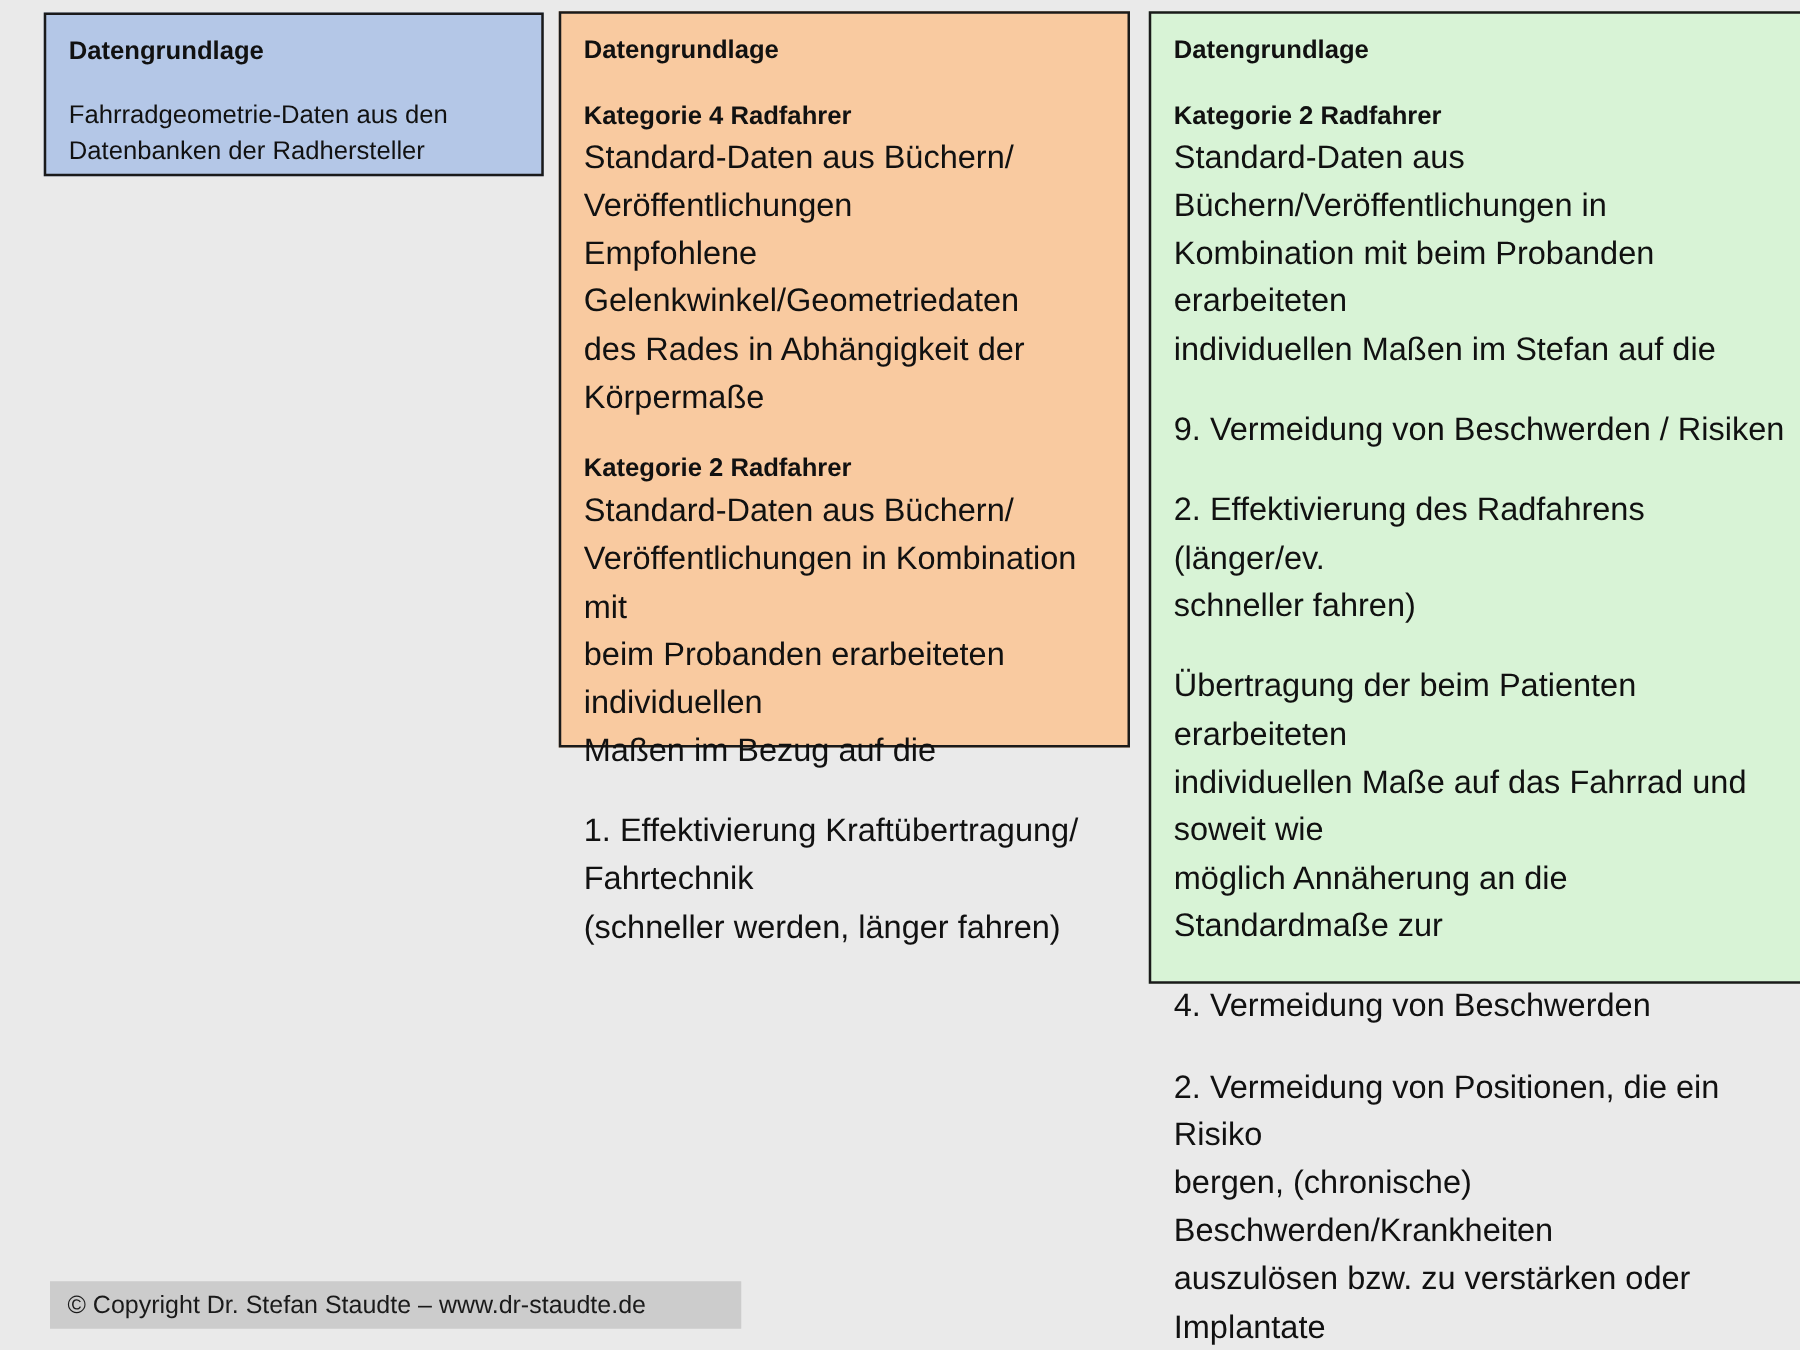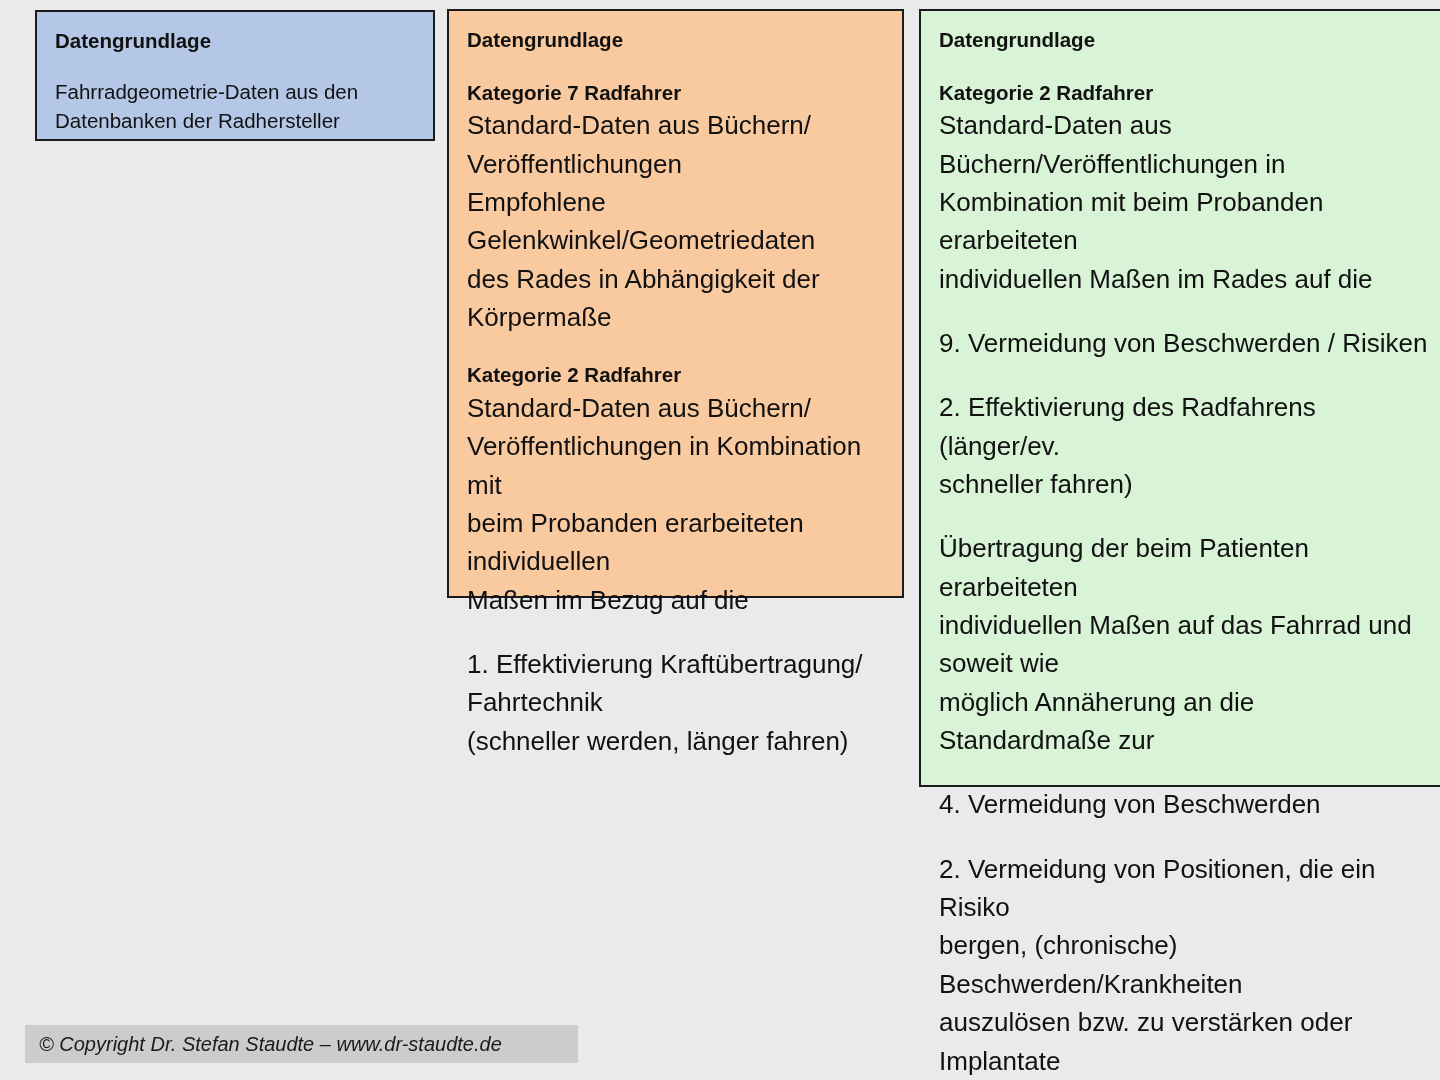--- a/index.html
+++ b/index.html
@@ -66,30 +66,29 @@
   }
   .gap-lg { height: 26px; }
   .gap-md { height: 22px; }
 
   .box-blue .heading,
   .box-blue .para { font-size: 20.5px; }
   .box-blue .para { line-height: 1.45; }
 
   .footer {
     position: absolute;
-    left: 1px;
+    left: 16px;
     top: 1025px;
     width: 553px;
     height: 38px;
     background: #cccccc;
     display: flex;
     align-items: center;
     padding-left: 14px;
     box-sizing: border-box;
-    font-style: italic;
   }
   .footer-text {
     font-size: 20px;
     color: #1a1a1a;
     line-height: 1;
     white-space: nowrap;
   }
 </style>
 </head>
 <body>
@@ -100,21 +99,21 @@
     <div class="heading">Datengrundlage</div>
     <div class="gap-md"></div>
     <div class="para">Fahrradgeometrie-Daten aus den
 Datenbanken der Radhersteller</div>
   </div>
 
   <div class="box box-orange">
     <div class="heading">Datengrundlage</div>
     <div class="gap-lg"></div>
 
-    <div class="heading">Kategorie 7 Radfahrer</div>
+    <div class="heading">Kategorie 4 Radfahrer</div>
     <div class="para">Standard-Daten aus Büchern/
 Veröffentlichungen
 Empfohlene Gelenkwinkel/Geometriedaten
 des Rades in Abhängigkeit der Körpermaße</div>
 
     <div class="gap-lg"></div>
 
     <div class="heading">Kategorie 2 Radfahrer</div>
     <div class="para">Standard-Daten aus Büchern/
 Veröffentlichungen in Kombination mit
@@ -131,35 +130,35 @@
 
   </div>
 
   <div class="box box-green">
     <div class="heading">Datengrundlage</div>
     <div class="gap-lg"></div>
 
     <div class="heading">Kategorie 2 Radfahrer</div>
     <div class="para">Standard-Daten aus Büchern/Veröffentlichungen in
 Kombination mit beim Probanden erarbeiteten
-individuellen Maßen im Rades auf die</div>
+individuellen Maßen im Stefan auf die</div>
 
     <div class="gap-lg"></div>
 
     <div class="para">9. Vermeidung von Beschwerden / Risiken</div>
 
     <div class="gap-lg"></div>
 
     <div class="para">2. Effektivierung des Radfahrens (länger/ev.
 schneller fahren)</div>
 
     <div class="gap-lg"></div>
 
     <div class="para">Übertragung der beim Patienten erarbeiteten
-individuellen Maßen auf das Fahrrad und soweit wie
+individuellen Maße auf das Fahrrad und soweit wie
 möglich Annäherung an die Standardmaße zur</div>
 
     <div class="gap-lg"></div>
 
     <div class="para">4. Vermeidung von Beschwerden</div>
 
     <div class="gap-lg"></div>
 
     <div class="para">2. Vermeidung von Positionen, die ein Risiko
 bergen, (chronische) Beschwerden/Krankheiten

